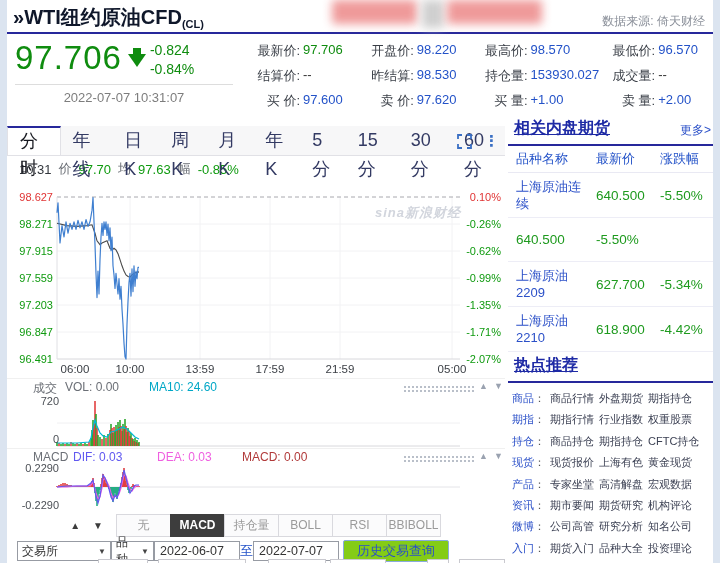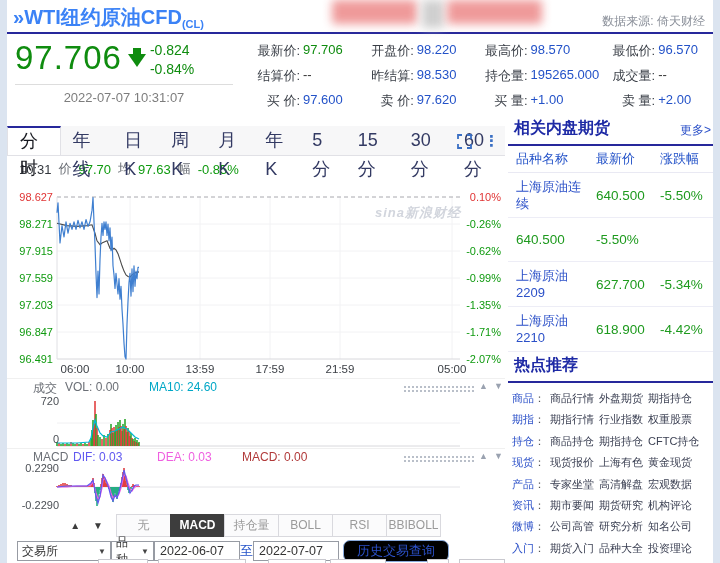--- a/index.html
+++ b/index.html
@@ -6,21 +6,21 @@
   html,body { width:720px; height:563px; background:#fff; }
   body { font-family:"Liberation Sans","DejaVu Sans",sans-serif; }
   #app { position:relative; width:720px; height:563px; background:#fff; overflow:hidden; }
 
   .edge { position:absolute; background:#dbe4f0; z-index:50; }
   .edge-left { left:0; top:0; width:7px; height:563px; }
   .edge-right { right:0; top:0; width:7px; height:563px; }
 
   
   .header { position:absolute; left:7px; right:7px; top:0; height:34px; border-bottom:2px solid #26289b; background:#fff; }
-  .title-wrap { position:absolute; left:6px; top:4px; color:#3b82f6; font-size:20px; font-weight:bold; white-space:nowrap; }
+  .title-wrap { position:absolute; left:6px; top:4px; color:#0f172a; font-size:20px; font-weight:bold; white-space:nowrap; }
   .title-sub { font-size:11px; font-weight:bold; vertical-align:-4px; }
   .blur-ad { position:absolute; top:0; height:24px; border-radius:3px; filter:blur(5px); }
   .ad1 { left:325px; width:85px; background:#ef9a9a; }
   .ad2 { left:415px; width:22px; background:#cfcfcf; height:28px; }
   .ad3 { left:440px; width:95px; background:#ef9a9a; }
   .source { position:absolute; right:8px; top:13px; font-size:12px; color:#8a8f99; }
 
   
   .quote { position:absolute; left:7px; right:7px; top:36px; height:80px; }
   .price-block { position:absolute; left:8px; top:2px; width:222px; }
@@ -60,27 +60,27 @@
   .ind-arrows { width:110px; display:flex; justify-content:flex-end; gap:13px; padding-right:14px; font-size:10px; color:#3b3b3b; }
   .ind-arrows span { cursor:pointer; }
   .indtab { width:55px; text-align:center; line-height:21px; font-size:12px; color:#9a9a9a; background:#fbfbfc; border:1px solid #d9d9de; margin-left:-1px; cursor:pointer; }
   .indtab.active { background:#3d3d3d; color:#fff; border-color:#3d3d3d; font-weight:bold; }
 
   .queryrow { height:26px; display:flex; align-items:center; padding:2px 0 0 10px; }
   .sel { border:1px solid #979ba3; height:20px; background:#fff; display:flex; align-items:center; justify-content:space-between; padding:0 4px; font-size:12px; color:#333; cursor:pointer; }
   .sel-arrow { font-size:8px; color:#444; margin-left:4px; }
   .dinput { border:1px solid #979ba3; height:20px; width:86px; background:#fff; font-size:12.5px; color:#333; display:flex; align-items:center; padding:0 5px; }
   .to { color:#2352c8; font-size:13px; }
-  .qbtn { background:#000000; border:1px solid #8aabdd; color:#2b50c8; height:22px; padding:0 13px; font-size:13px; display:flex; align-items:center; border-radius:7px; cursor:pointer; }
+  .qbtn { background:#84cc16; border:1px solid #8aabdd; color:#2b50c8; height:22px; padding:0 13px; font-size:13px; display:flex; align-items:center; border-radius:2px; cursor:pointer; }
   .cutbox { position:absolute; bottom:-1px; height:5px; background:#fff; border:1px solid #c9c9cf; z-index:5; }
 
   
   .sidebar { position:absolute; left:508px; top:118px; width:205px; height:445px; }
   .sb-title { display:flex; justify-content:space-between; align-items:flex-end; border-bottom:2px solid #26289b; padding:0 2px 5px 6px; }
-  .sb-title-text { font-size:16px; font-weight:bold; color:#1e2aa5; }
+  .sb-title-text { font-size:16px; font-weight:bold; color:#1e2aa5;text-decoration:underline; }
   .more-link { font-size:12px; color:#2b50c8; cursor:pointer; }
   .ftable-head { display:grid; grid-template-columns:80px 64px 58px; height:27px; align-items:center; border-bottom:1px solid #e9e9f3; padding-left:8px; }
   .ftable-head span { font-size:13px; color:#2352c8; }
   .frow { display:grid; grid-template-columns:80px 64px 58px; align-items:center; border-bottom:1px solid #ededf6; padding:5px 0 5px 8px; min-height:44px; }
   .frow .fname { font-size:13px; color:#2b50c8; line-height:17px; width:72px; cursor:pointer; }
   .frow .fval { font-size:13.5px; color:#1e9a1e; }
   .hot-title { margin-top:3px; }
   .hotlist { padding:5px 0 0 4px; }
   .hotrow { display:flex; font-size:11px; line-height:21.4px; white-space:nowrap; }
   .hot-cat { color:#2b50c8; cursor:pointer; }
@@ -134,21 +134,21 @@
         <div class="field">
           <span class="f-label">结算价:</span>
           <span class="v-dark">--</span>
         </div>
         <div class="field">
           <span class="f-label">昨结算:</span>
           <span class="v-blue">98.530</span>
         </div>
         <div class="field">
           <span class="f-label">持仓量:</span>
-          <span class="v-blue">195265.000</span>
+          <span class="v-blue">153930.027</span>
         </div>
         <div class="field">
           <span class="f-label">成交量:</span>
           <span class="v-dark">--</span>
         </div>
         <div class="field">
           <span class="f-label">买 价:</span>
           <span class="v-blue">97.600</span>
         </div>
         <div class="field">

